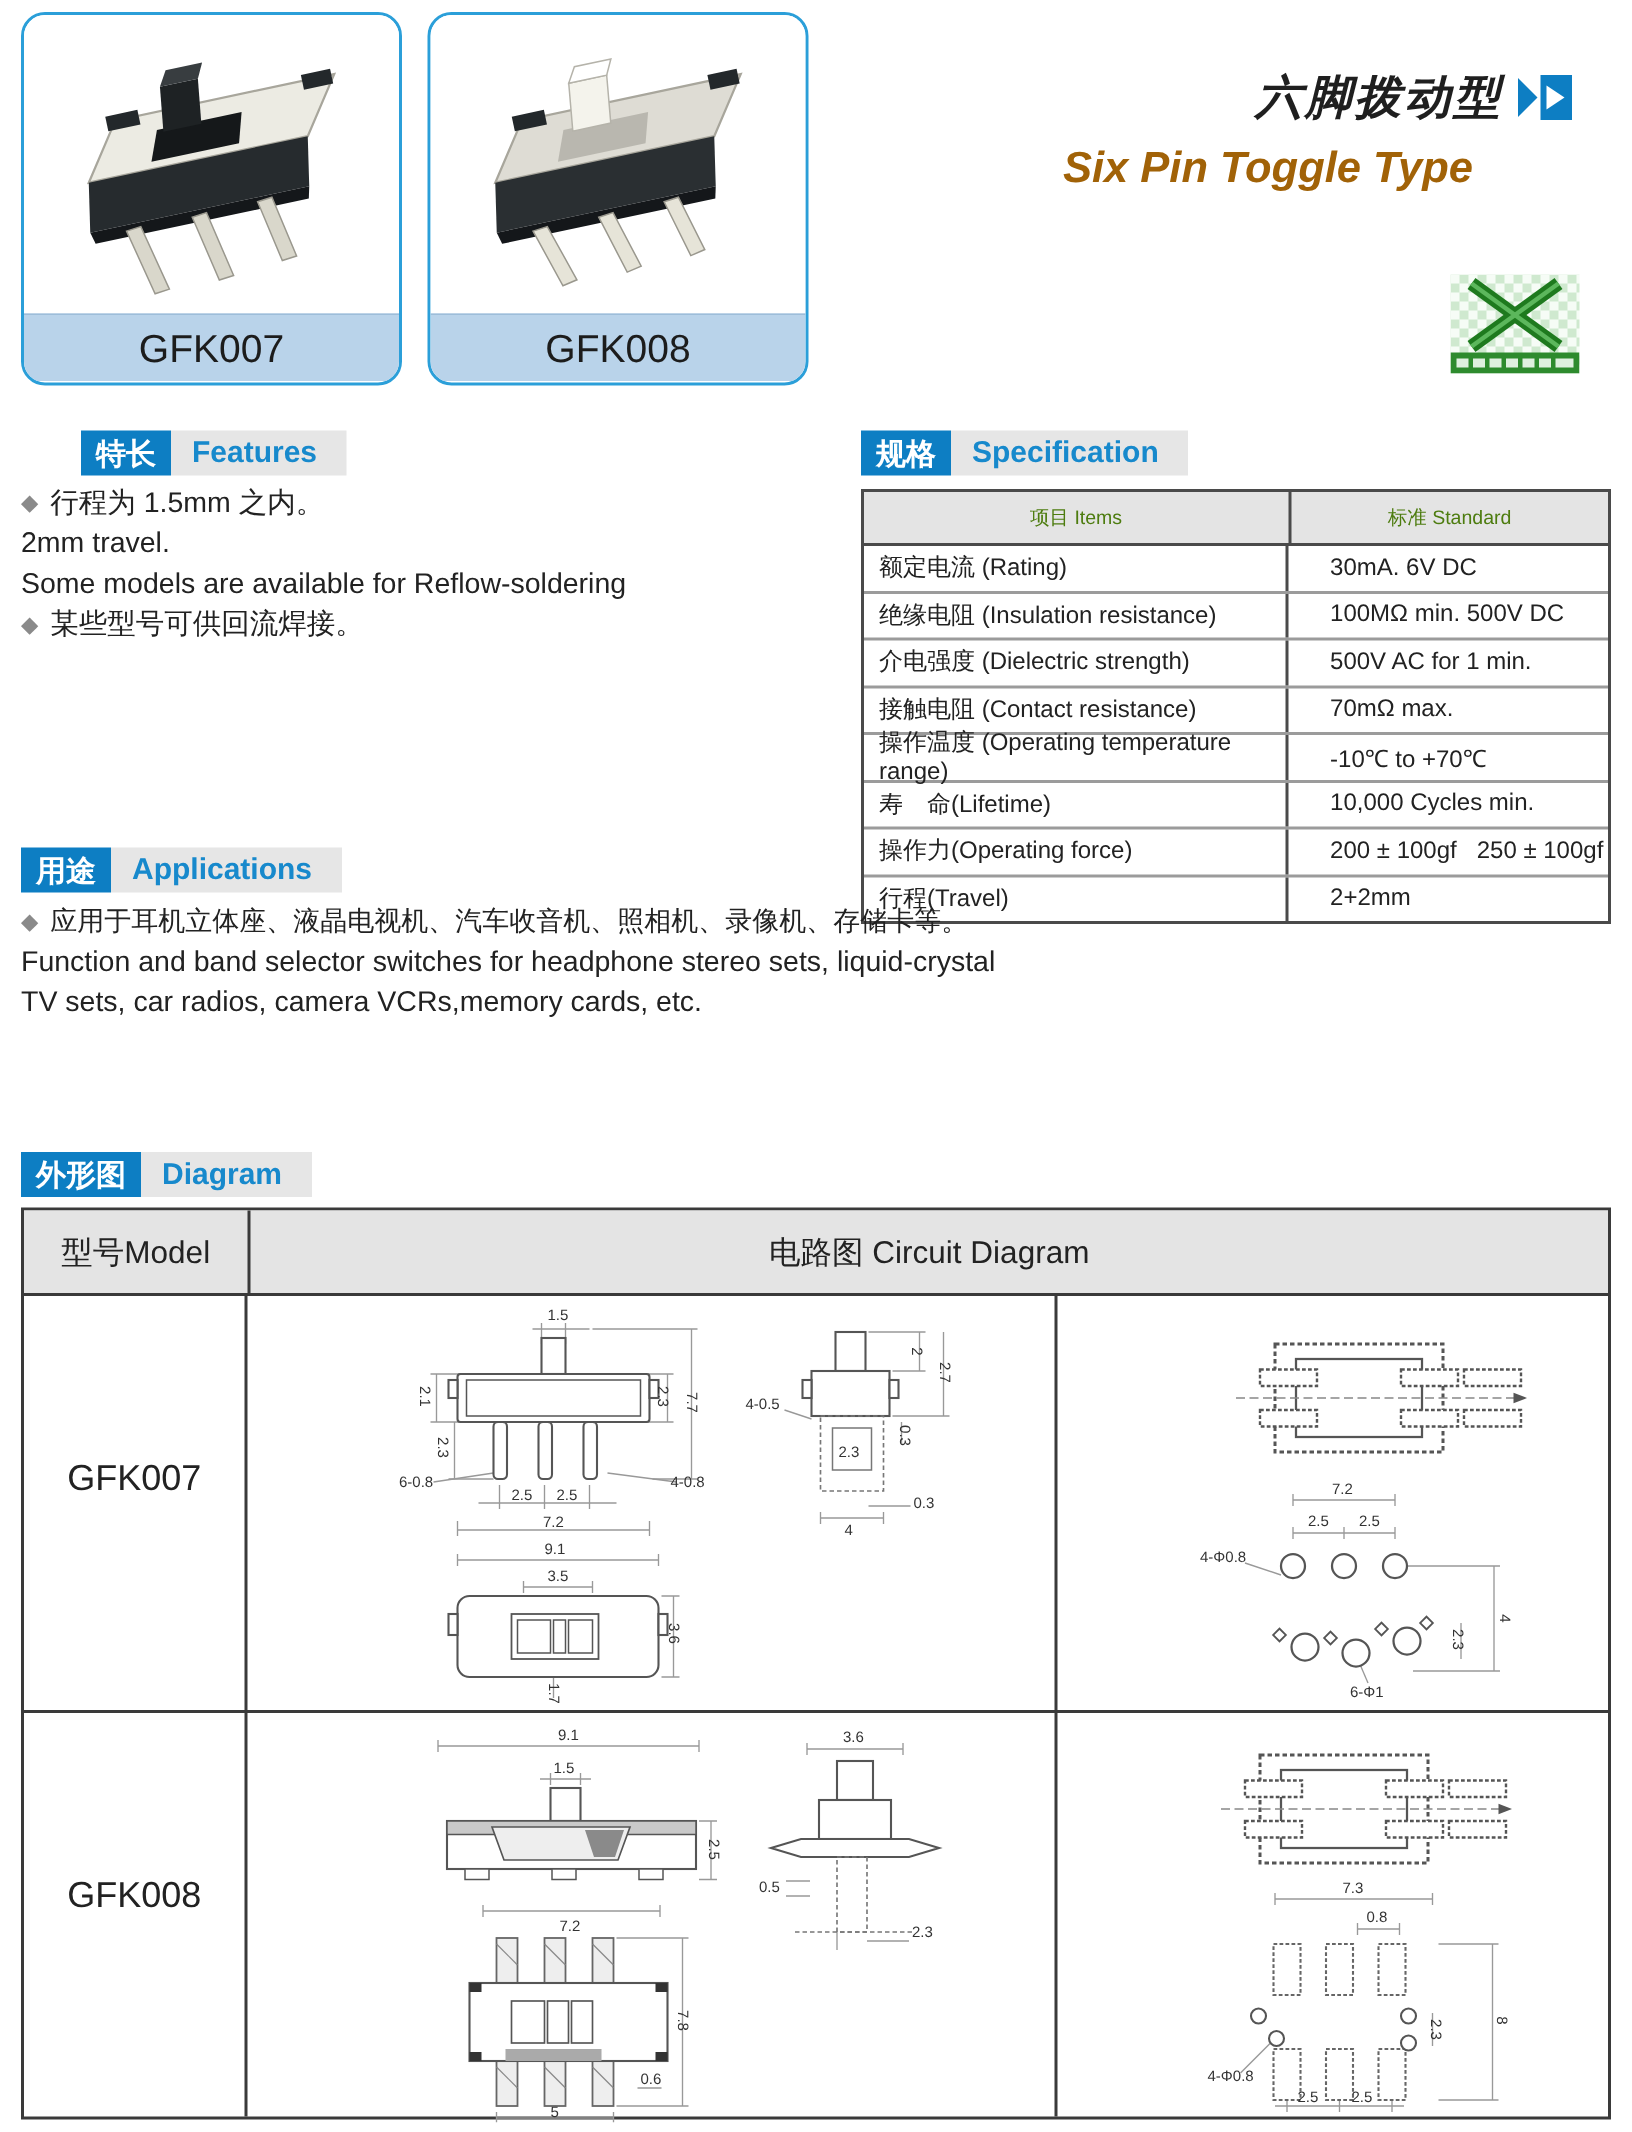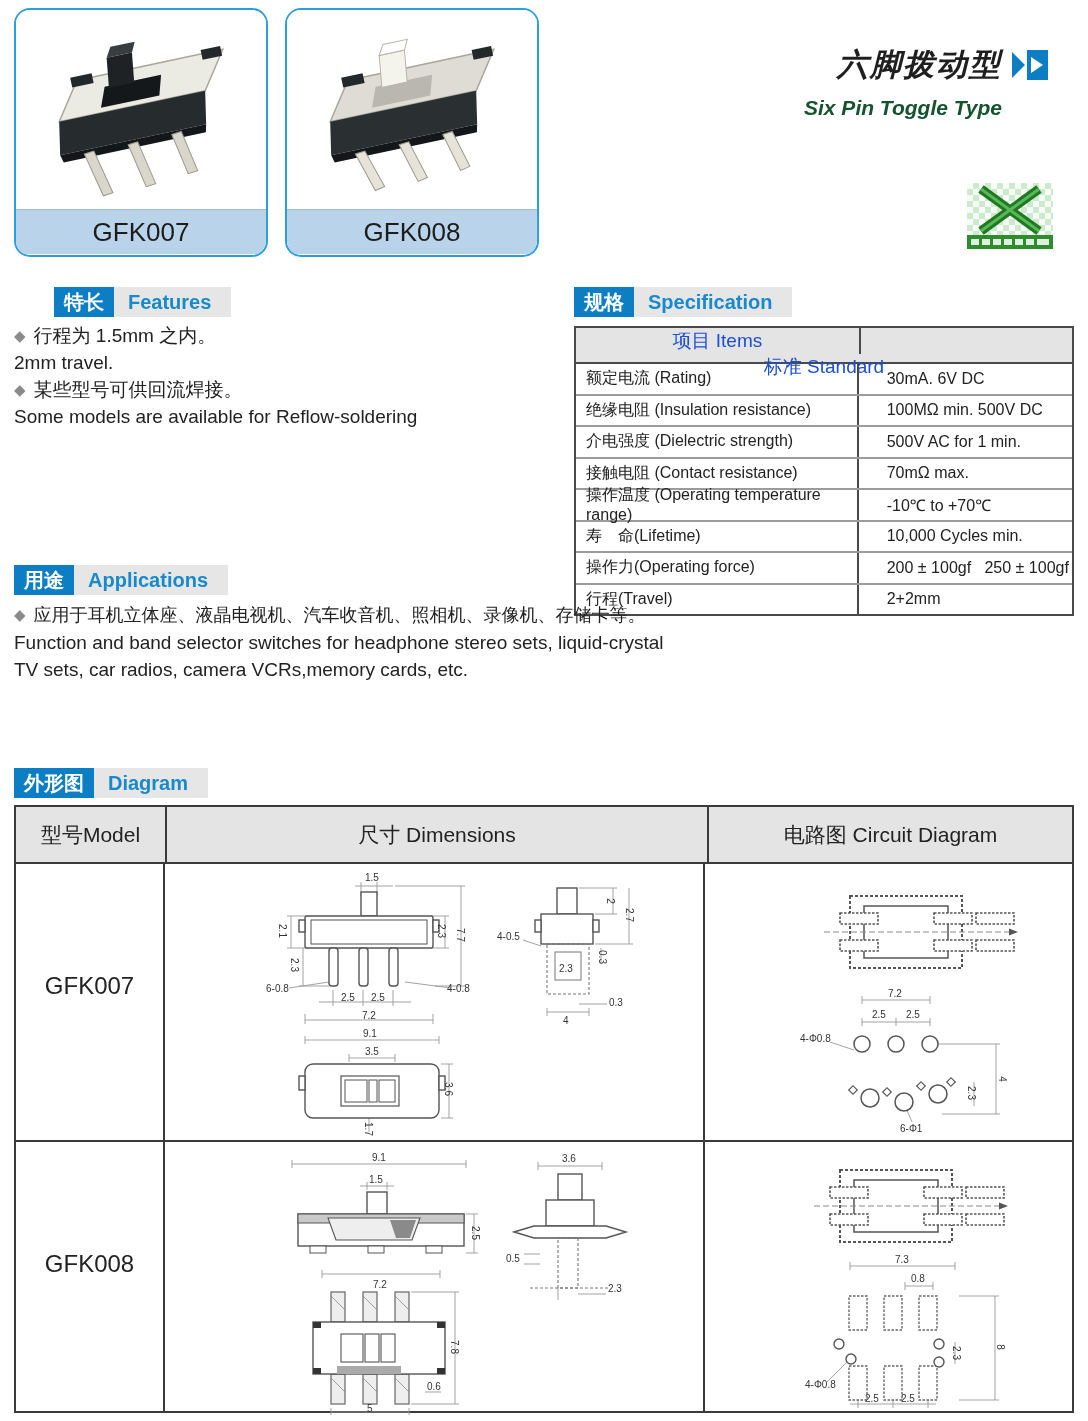--- a/index.html
+++ b/index.html
@@ -11,21 +11,21 @@
          background:#fff;overflow:hidden;}
   .pcard .photo{height:199px;background:#fff;}
   .pcard .photo svg{display:block;width:100%;height:100%;}
   .pcard .strip{height:44px;background:#b9d3ea;display:flex;align-items:center;justify-content:center;
                 font-size:26px;color:#1c1c1c;border-top:1px solid #9dbdd9;}
 
   
   .title-block{position:absolute;top:44px;right:40px;text-align:right;}
   .title-row{display:flex;align-items:center;justify-content:flex-end;gap:10px;}
   .t-cn{font-size:31px;font-weight:bold;font-style:italic;color:#1f1f1f;letter-spacing:2px;}
-  .t-en{font-size:21px;font-weight:bold;font-style:italic;color:#14532d;margin-top:10px;margin-right:46px;white-space:nowrap;}
+  .t-en{font-size:29px;font-weight:bold;font-style:italic;color:#a16207;margin-top:10px;margin-right:66px;white-space:nowrap;}
   .arrow-ic{width:36px;height:30px;}
 
   
   .cert{position:absolute;left:967px;top:183px;width:86px;height:66px;
         background:repeating-conic-gradient(#cfe9cf 0% 25%, #f6fcf6 0% 50%);background-size:12px 12px;}
   .cert svg{display:block;width:100%;height:100%;}
 
   
   .badge-row{position:absolute;display:flex;height:30px;}
   .badge-cn{background:#0d7ec3;color:#fff;font-weight:bold;font-size:20px;padding:0 10px;
@@ -34,21 +34,21 @@
             display:flex;align-items:center;}
 
   
   .txt-block{position:absolute;left:14px;width:566px;}
   .line{font-size:19px;color:#222;line-height:27px;white-space:nowrap;}
   .line.cjk{font-size:19px;}
   .bullet{color:#8a8a8a;font-size:15px;margin-right:8px;vertical-align:1px;}
 
   
   .spec-table{position:absolute;left:574px;top:326px;width:500px;border:2px solid #4a4a4a;background:#fff;box-sizing:border-box;}
-  .spec-head{display:flex;background:#e4e4e4;border-bottom:2px solid #4a4a4a;height:34px;font-size:19px;color:#1d4ed8;flex-direction:column;}
+  .spec-head{display:flex;background:#e4e4e4;border-bottom:2px solid #4a4a4a;height:34px;font-size:13px;color:#4d7c0f;}
   .spec-head .c1{width:57%;border-right:2px solid #4a4a4a;display:flex;align-items:center;justify-content:center;}
   .spec-head .c2{flex:1;display:flex;align-items:center;justify-content:center;}
   .spec-row{display:flex;height:29.5px;border-bottom:2px solid #9b9b9b;font-size:16px;gap:16px;}
   .spec-row:last-child{border-bottom:none;}
   .spec-row .si{width:57%;border-right:2px solid #4a4a4a;display:flex;align-items:center;padding-left:10px;box-sizing:border-box;}
   .spec-row .sv{flex:1;display:flex;align-items:center;padding-left:12px;white-space:pre;box-sizing:border-box;}
 
   
   .dia-table{position:absolute;left:14px;top:805px;width:1060px;height:608px;border:2px solid #3a3a3a;
              background:#fff;box-sizing:border-box;display:flex;flex-direction:column;}
@@ -144,22 +144,22 @@
     </svg>
   </div>
 
   <div class="badge-row" style="left:14px;top:287px;padding-left:40px;">
     <div class="badge-cn">特长</div>
     <div class="badge-en">Features</div>
   </div>
   <div class="txt-block" style="top:322px;">
     <div class="line cjk"><span class="bullet">◆</span><span>行程为 1.5mm 之内。</span></div>
     <div class="line">2mm travel.</div>
+    <div class="line">Some models are available for Reflow-soldering</div>
     <div class="line cjk"><span class="bullet">◆</span><span>某些型号可供回流焊接。</span></div>
-    <div class="line">Some models are available for Reflow-soldering</div>
   </div>
 
   <div class="badge-row" style="left:574px;top:287px;">
     <div class="badge-cn">规格</div>
     <div class="badge-en">Specification</div>
   </div>
   <div class="spec-table">
     <div class="spec-head">
       <div class="c1">项目 Items</div>
       <div class="c2">标准 Standard</div>
@@ -209,21 +209,20 @@
   </div>
 
   <div class="badge-row" style="left:14px;top:768px;">
     <div class="badge-cn">外形图</div>
     <div class="badge-en">Diagram</div>
   </div>
 
   <div class="dia-table">
     <div class="dia-head">
       <div class="h1">型号Model</div>
-      <div class="h2">尺寸 Dimensions</div>
       <div class="h3">电路图 Circuit Diagram</div>
     </div>
 
     <div class="dia-row">
       <div class="dia-model">GFK007</div>
       <div class="dia-dims">
 
         <div class="drawing" style="left:100px;top:6px;width:210px;height:160px;">
           <svg viewBox="0 0 210 160">
             <g stroke="#999" stroke-width="0.9" fill="none">

